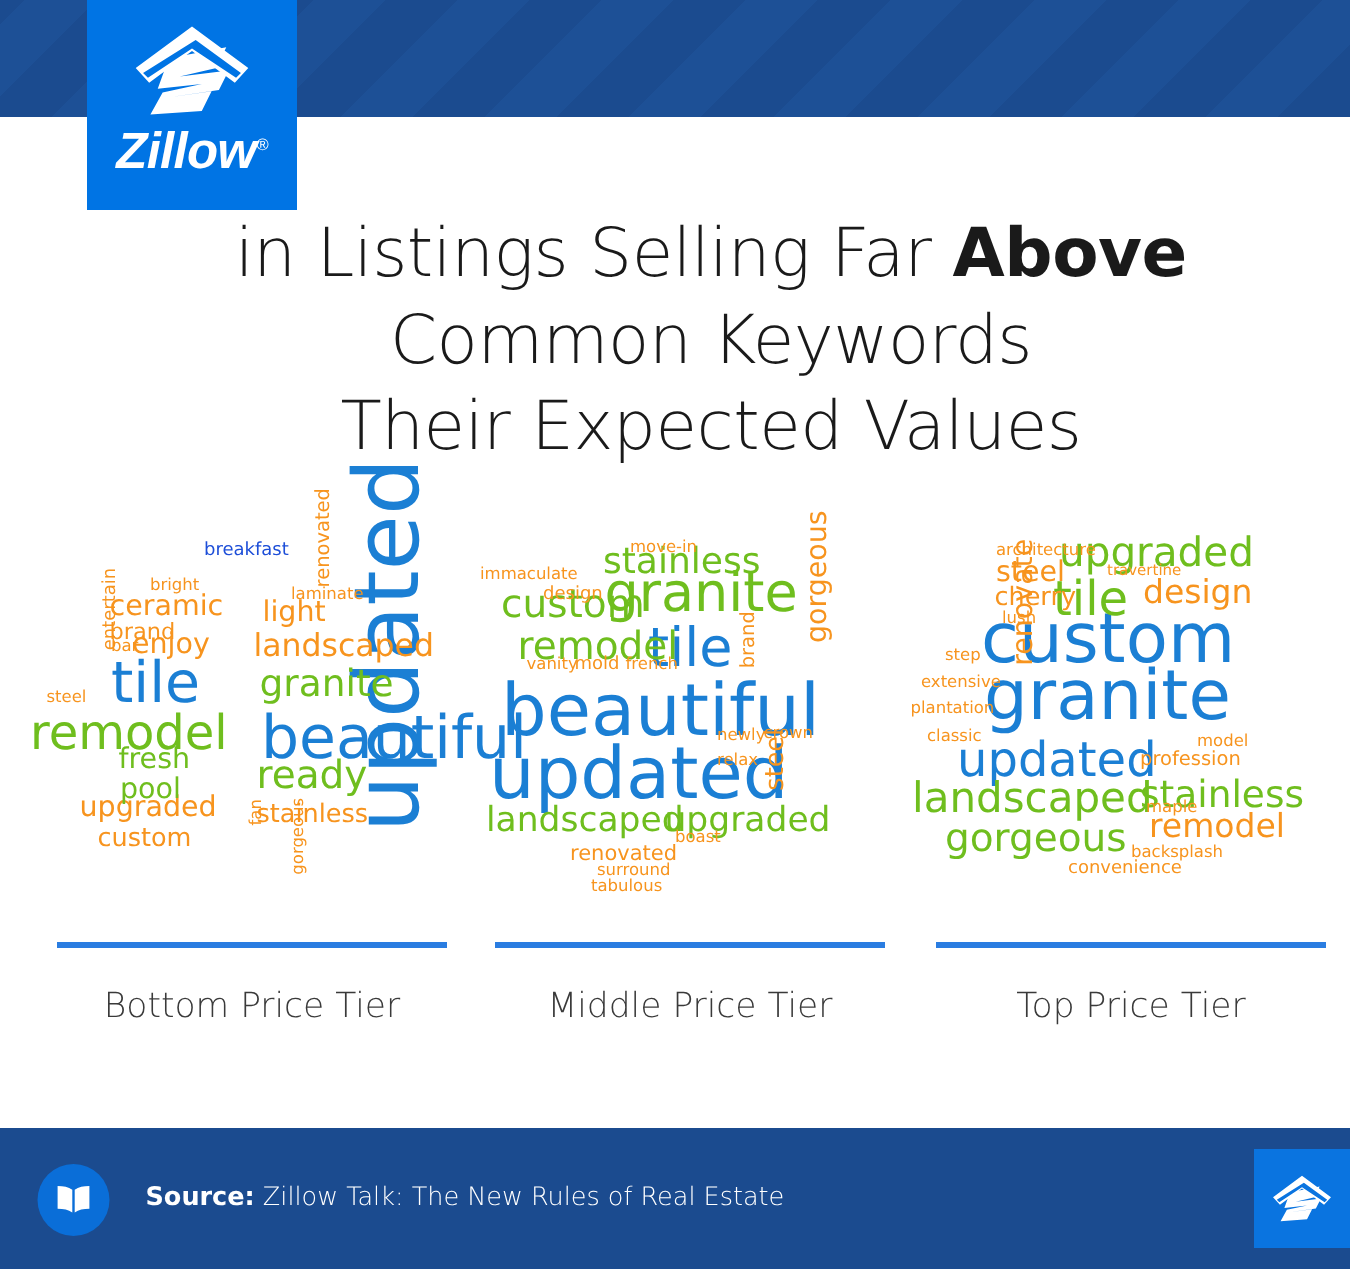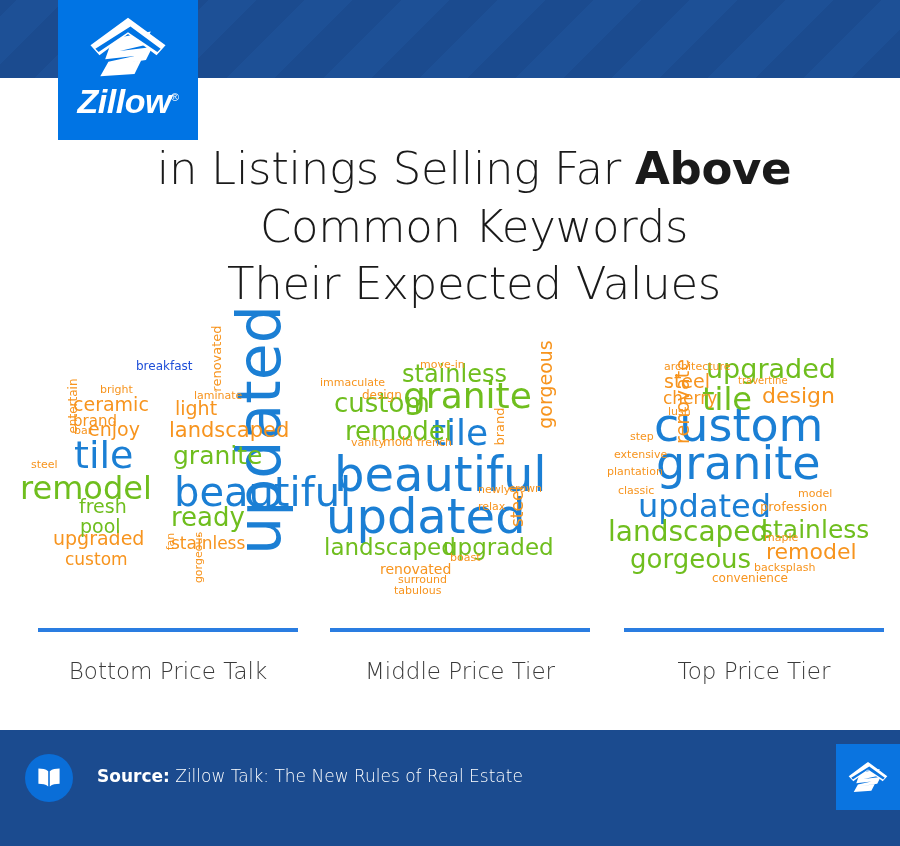--- a/index.html
+++ b/index.html
@@ -139,21 +139,21 @@
   .tier-1 { left: 38px;  top: 628px; }
   .tier-2 { left: 330px; top: 628px; }
   .tier-3 { left: 624px; top: 628px; }
 
   
   .footer {
     position: absolute;
     left: 0;
     bottom: 0;
     width: 900px;
-    height: 116px;
+    height: 94px;
     background: #1b4b8f;
   }
   .book-badge {
     position: absolute;
     left: 25px;
     top: 24px;
     width: 48px;
     height: 48px;
     border-radius: 50%;
     background: #0a6ed8;
@@ -288,21 +288,21 @@
       <span class="w" style="left: 16px; top: 145px; font-size: 11px; color: rgb(247, 148, 30);">classic</span>
       <span class="w" style="left: 196px; top: 148px; font-size: 11px; color: rgb(247, 148, 30);">model</span>
       <span class="w" style="left: 162px; top: 192px; font-size: 11px; color: rgb(247, 148, 30);">maple</span>
       <span class="w" style="left: 152px; top: 222px; font-size: 11px; color: rgb(247, 148, 30);">backsplash</span>
       <span class="w" style="left: 110px; top: 232px; font-size: 12px; color: rgb(247, 148, 30);">convenience</span>
     </div>
 </div>
 
 <div class="tier tier-1">
   <div class="tier-rule"></div>
-  <div class="tier-label">Bottom Price Talk</div>
+  <div class="tier-label">Bottom Price Tier</div>
 </div>
 <div class="tier tier-2">
   <div class="tier-rule"></div>
   <div class="tier-label">Middle Price Tier</div>
 </div>
 <div class="tier tier-3">
   <div class="tier-rule"></div>
   <div class="tier-label">Top Price Tier</div>
 </div>
 

